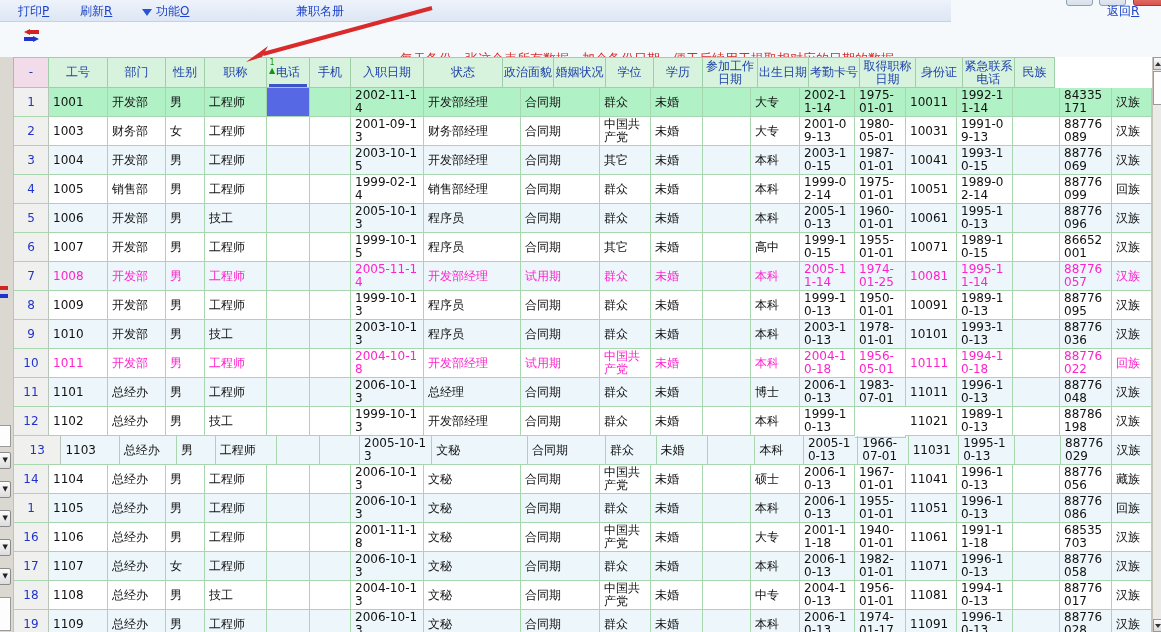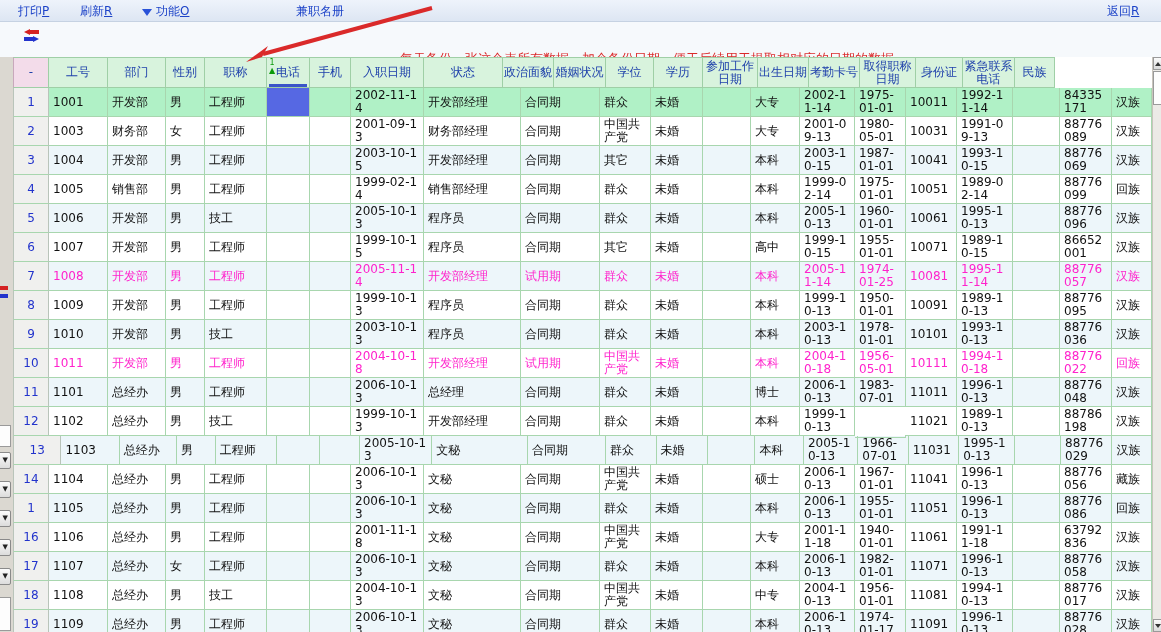--- a/index.html
+++ b/index.html
@@ -6,21 +6,21 @@
   html,body { background:#888; }
   body { font-family:"DejaVu Sans","Liberation Sans",sans-serif; }
   #screen{ position:relative; width:1161px; height:632px; background:#f6f9fc; overflow:hidden; }
 
   
   .winbtn{ position:absolute; top:-14px; height:20px; width:27px; border-radius:3px;
            border:1px solid #8ea0b8; background:linear-gradient(#fdfdfd,#d7dfeb); }
   .winbtn.close{ background:linear-gradient(#f2a08c,#d9534f); border-color:#a33; width:34px; }
 
   
-  .menubar{ position:absolute; left:0; top:0; width:1161px; height:22px;
+  .menubar{ position:absolute; left:0; top:0; width:951px; height:22px;
             background:linear-gradient(#eef3fb,#dde6f3); border-bottom:1px solid #c6d2e2; }
   .mi{ position:absolute; top:3px; height:17px; line-height:16px; font-size:12px;
        color:#1d43c8; padding:0 4px; cursor:default; white-space:nowrap; }
   .mi u{ text-decoration:underline; }
   .down-arrow-ico{ display:inline-block; width:0; height:0; border-left:5px solid transparent;
        border-right:5px solid transparent; border-top:7px solid #2a52d8; vertical-align:middle;
        margin-right:4px; position:relative; top:1px; }
 
   
   .subbar{ position:absolute; left:0; top:23px; width:1161px; height:34px; background:#f6f9fc; }
@@ -541,21 +541,21 @@
           <div class="dc" style="width: 79px;">合同期</div>
           <div class="dc" style="width: 51px;">中国共产党</div>
           <div class="dc" style="width: 52px;">未婚</div>
           <div class="dc" style="width: 48px;"></div>
           <div class="dc" style="width: 49px;">大专</div>
           <div class="dc" style="width: 55px;">2001-11-18</div>
           <div class="dc" style="width: 51px;">1940-01-01</div>
           <div class="dc" style="width: 51px;">11061</div>
           <div class="dc" style="width: 56px;">1991-11-18</div>
           <div class="dc" style="width: 47px;"></div>
-          <div class="dc" style="width: 52px;">63792836</div>
+          <div class="dc" style="width: 52px;">68535703</div>
           <div class="dc" style="width: 40px;">汉族</div>
         </div>
         <div class="drow alt">
           <div class="dc rn" style="width: 36px;">17</div>
           <div class="dc" style="width: 59px;">1107</div>
           <div class="dc" style="width: 58px;">总经办</div>
           <div class="dc" style="width: 39px;">女</div>
           <div class="dc" style="width: 62px;">工程师</div>
           <div class="dc" style="width: 43px;"></div>
           <div class="dc" style="width: 41px;"></div>

